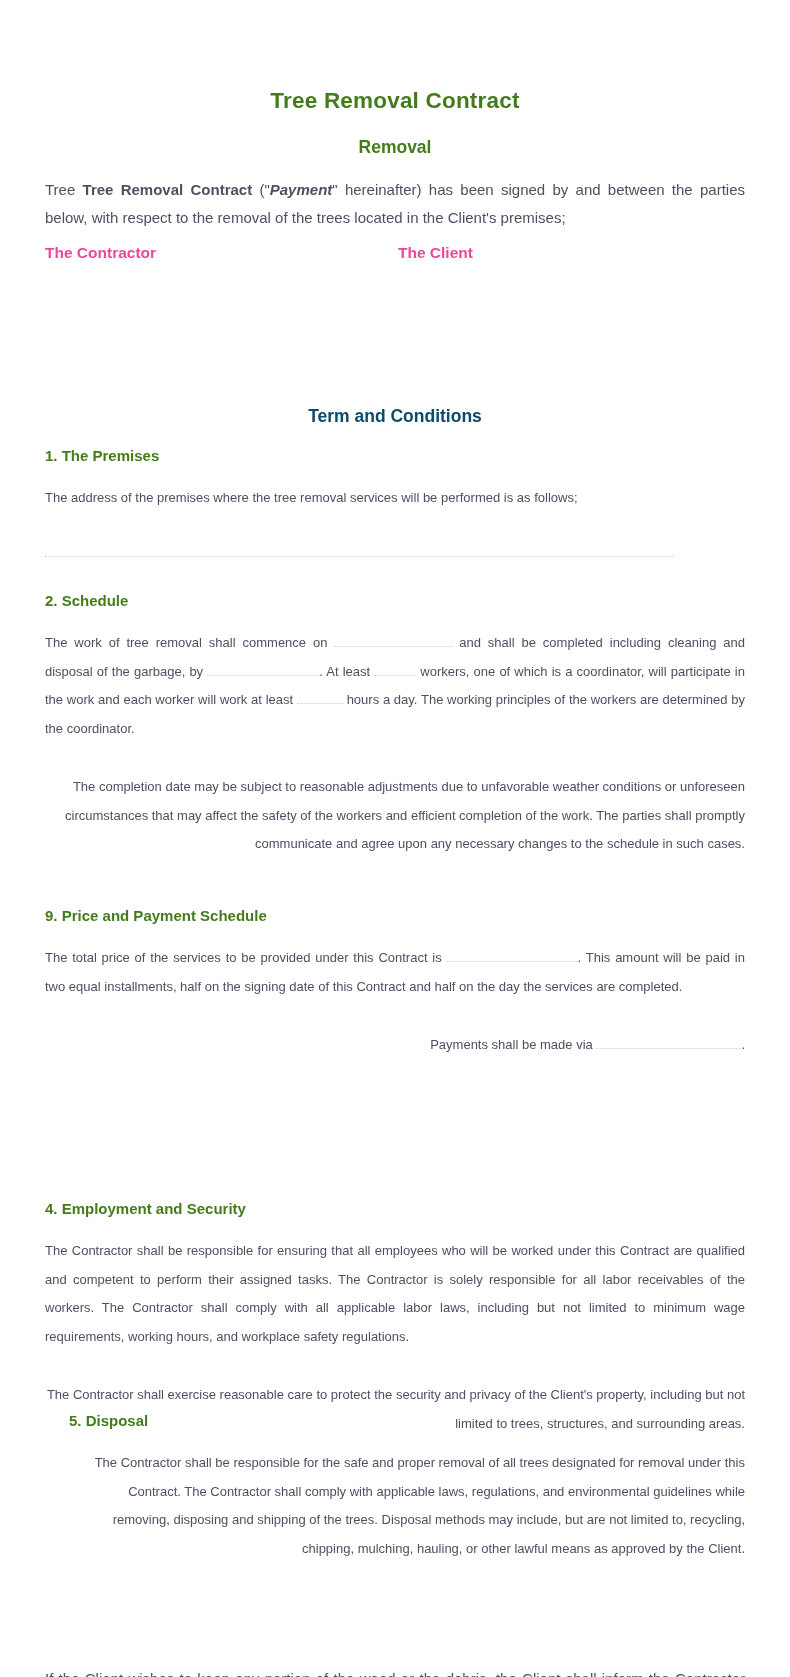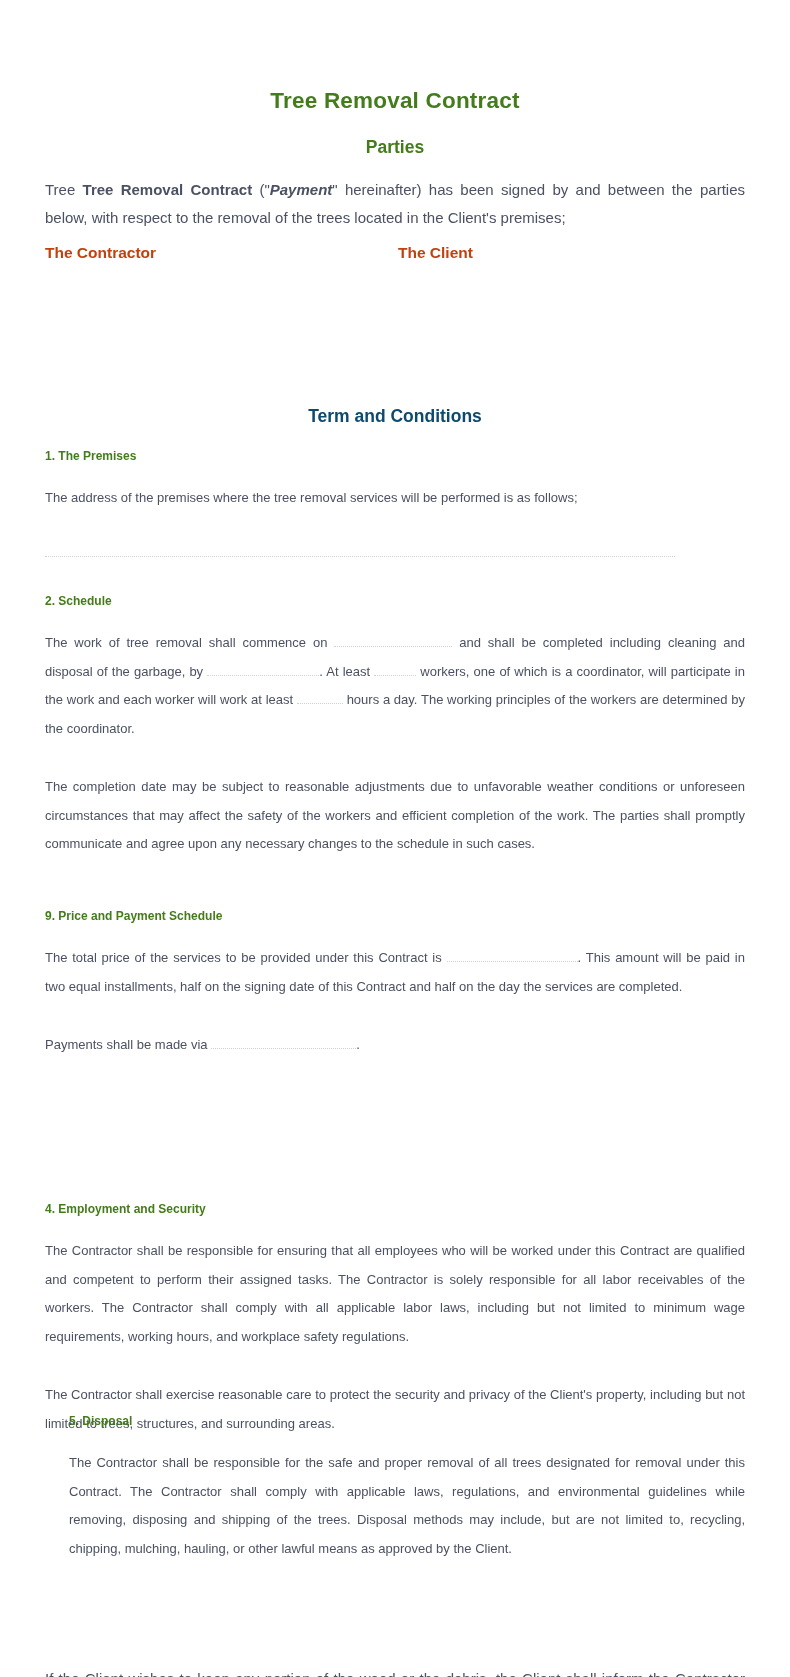--- a/index.html
+++ b/index.html
@@ -38,21 +38,21 @@
     font-size: 15px;
     line-height: 28px;
     text-align: justify;
   }
   .intro-p strong { color: #4b5162; }
   .party-labels {
     margin-top: 11px;
     font-size: 15.5px;
     line-height: 20px;
     font-weight: bold;
-    color: #c2410c;
+    color: #ec4899;
   }
   .party-col1 { display: inline-block; width: 353px; }
   
   .terms-title {
     position: absolute;
     top: 405px;
     left: 0;
     width: 100%;
     margin: 0;
     font-size: 17.5px;
@@ -62,31 +62,31 @@
     color: #0c4a6e;
   }
   .sec { position: absolute; left: 45px; right: 45px; }
   .sec-premises   { top: 446px; }
   .sec-schedule   { top: 591px; }
   .sec-price      { top: 906px; }
   .sec-employment { top: 1199px; }
   .sec-disposal   { top: 1411px; margin-left: 24px; }
   .sec h3 {
     margin: 0 0 18px;
-    font-size: 12px;
+    font-size: 15px;
     line-height: 20px;
     font-weight: bold;
     color: #447c1c;
   }
   .body-p {
     margin: 0 0 30px;
     font-size: 13px;
     line-height: 28.5px;
   }
-  .body-p:last-child { margin-bottom: 0; }
+  .body-p:last-child { margin-bottom: 0; text-align: right; }
   .just { text-align: justify; }
   .blank {
     display: inline-block;
     height: 13px;
     border-bottom: 1.5px dotted #ccd1d8;
     vertical-align: baseline;
   }
   .fill-rule {
     width: 630px;
     height: 14px;
@@ -104,21 +104,21 @@
     text-align: justify;
   }
 </style>
 </head>
 <body>
 
 <div class="page">
 
   <header class="doc-header">
     <h1 class="doc-title">Tree Removal Contract</h1>
-    <h2 class="parties-heading">Parties</h2>
+    <h2 class="parties-heading">Removal</h2>
     <p class="intro-p"><span>Tree </span><strong>Tree Removal Contract</strong><span> ("</span><strong><em>Payment</em></strong><span>" hereinafter) has been signed by and between the parties below, with respect to the removal of the trees located in the Client's premises;</span></p>
     <div class="party-labels">
       <span class="party-col1">The Contractor</span><span>The Client</span>
     </div>
   </header>
 
   <h2 class="terms-title">Term and Conditions</h2>
 
   <section class="sec sec-premises">
     <h3>1. The Premises</h3>

